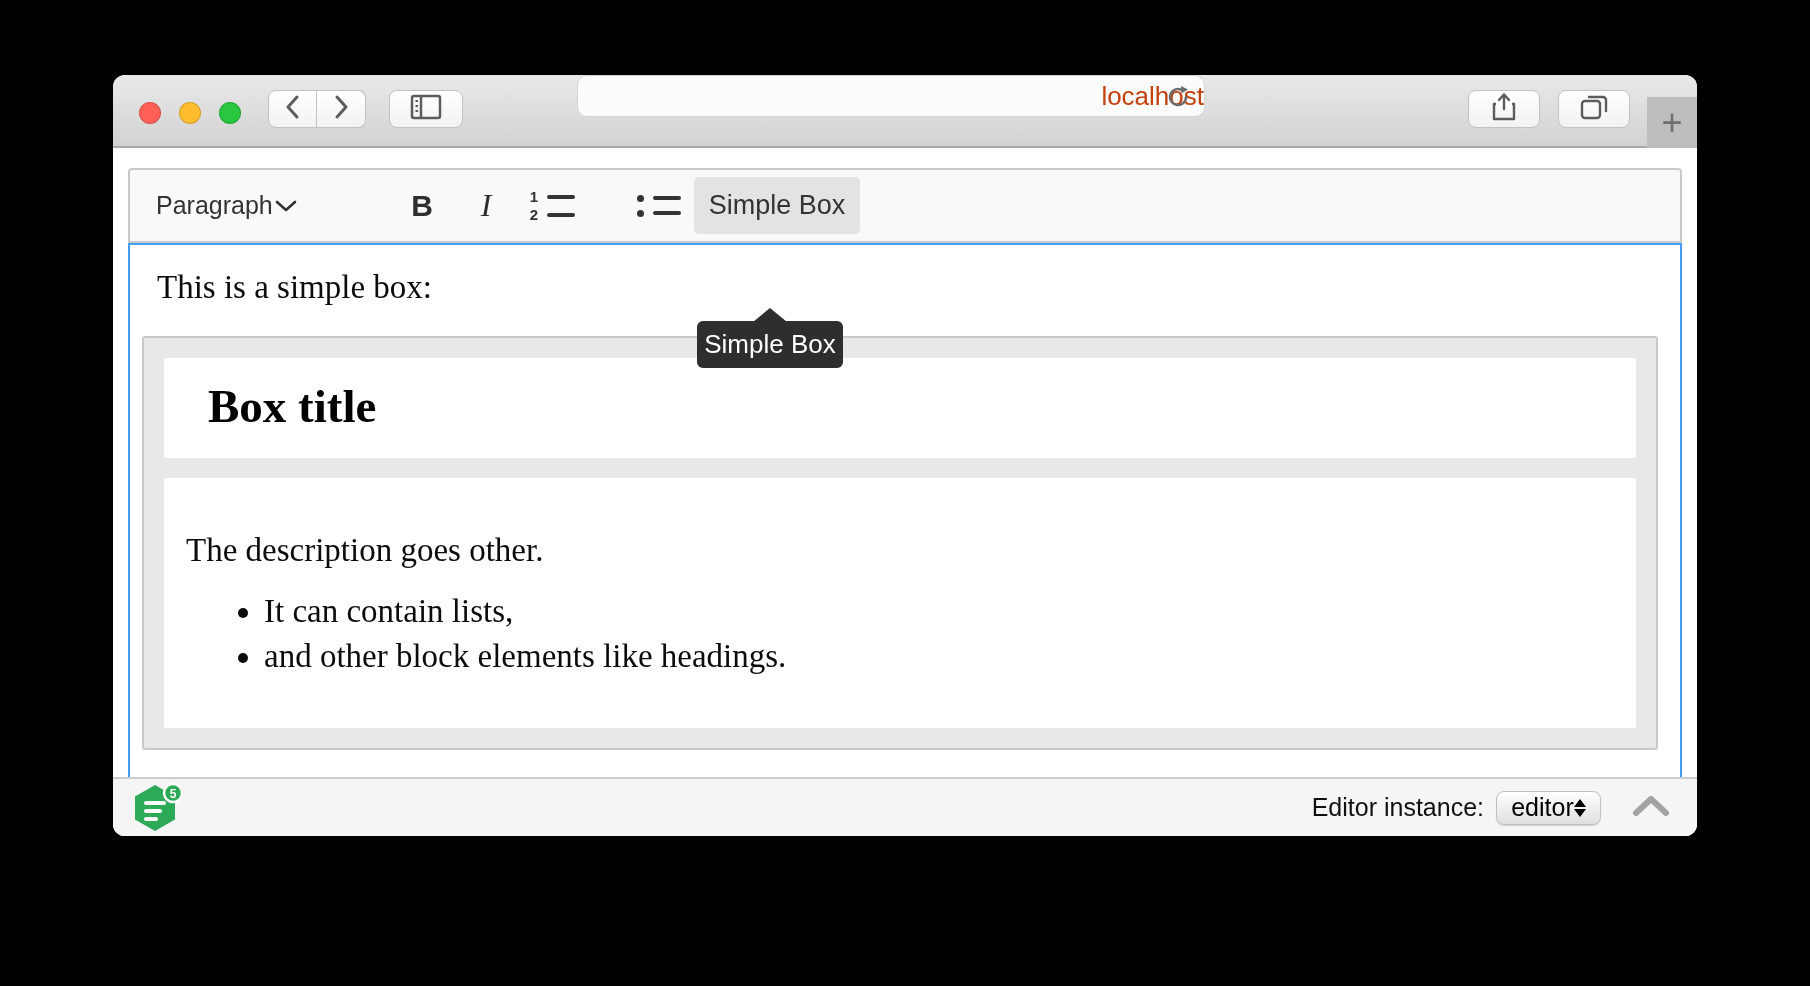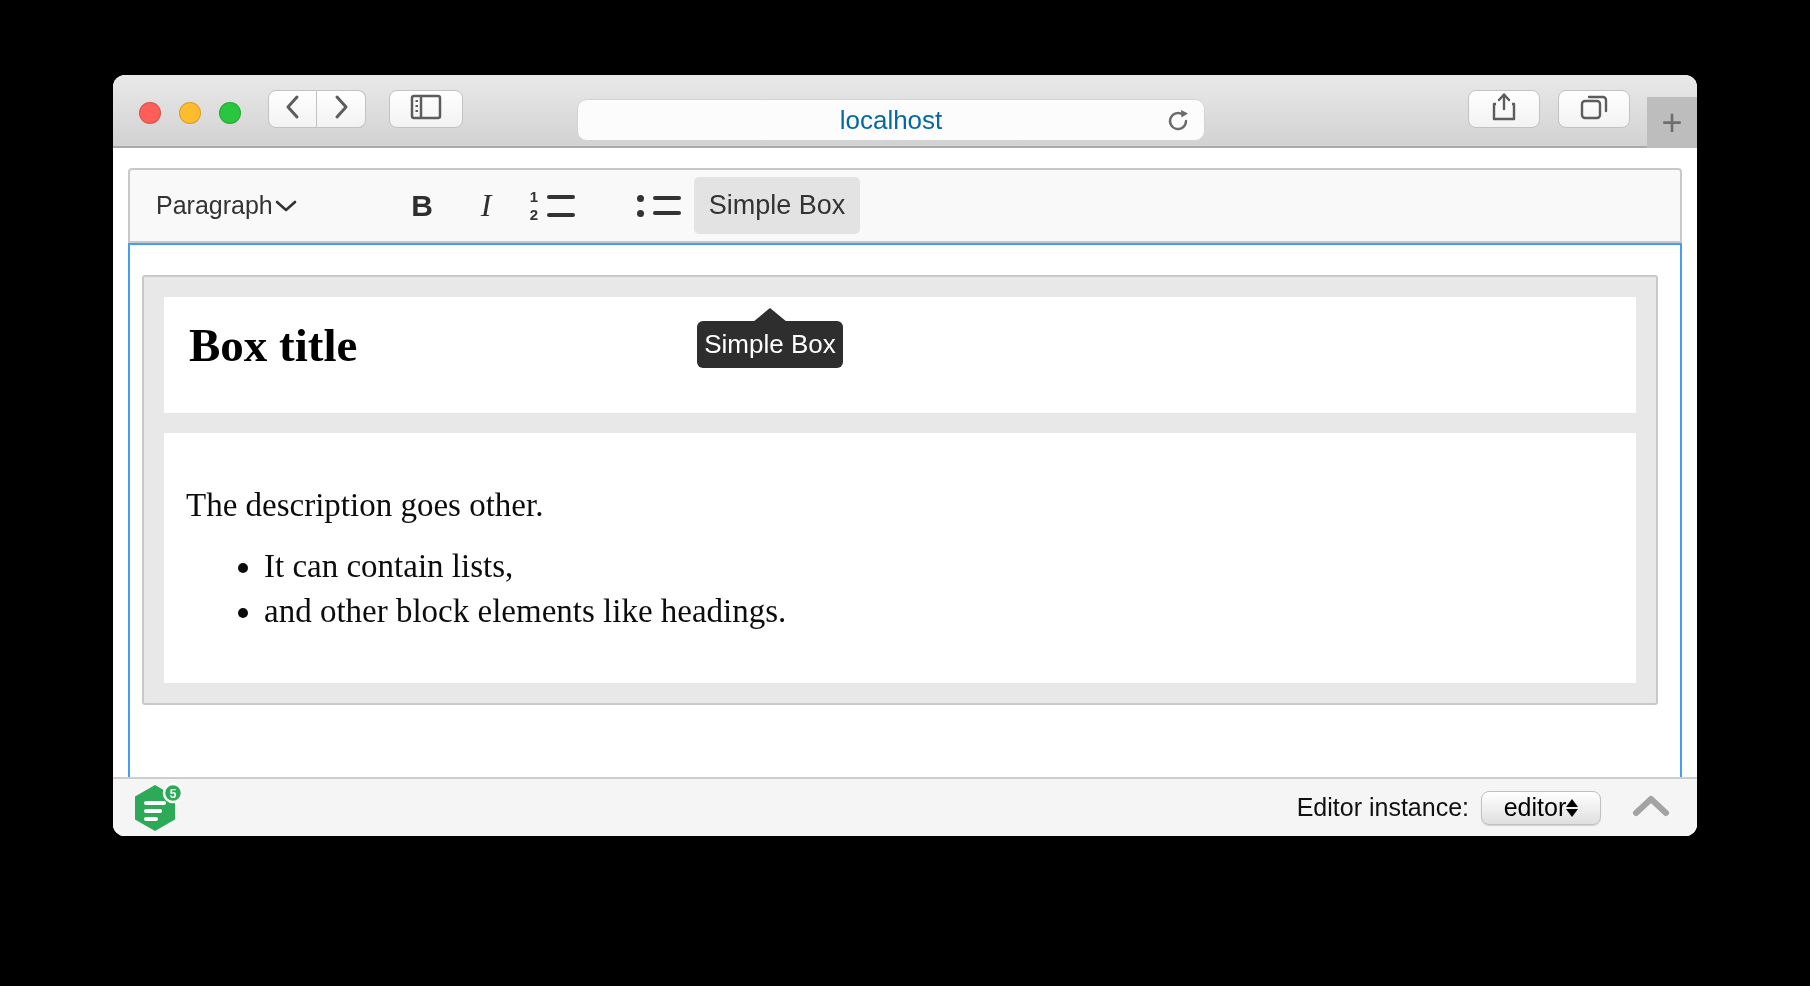--- a/index.html
+++ b/index.html
@@ -24,24 +24,24 @@
     border:1px solid #c2c2c2;border-radius:8px;
     display:flex;align-items:center;justify-content:center;color:#5c5c5c;}
   .btn-back{left:155px;width:49px;border-top-right-radius:0;border-bottom-right-radius:0;}
   .btn-fwd{left:204px;width:49px;border-left:none;border-top-left-radius:0;border-bottom-left-radius:0;}
   .btn-sidebar{left:276px;width:74px;}
   .btn-share{left:1355px;width:72px;}
   .btn-tabs{left:1445px;width:72px;}
   .newtab-strip{position:absolute;left:1534px;top:22px;width:50px;height:51px;
     background:#bdbdbd;display:flex;align-items:center;justify-content:center;color:#6e6e6e;}
 
-  .urlfield{position:absolute;left:464px;top:24px;width:628px;height:42px;
+  .urlfield{position:absolute;left:464px;top:0;width:628px;height:42px;
     background:#fcfcfc;border:1px solid #d4d4d4;border-radius:10px;
-    display:flex;align-items:center;justify-content:center;
-    font-size:26px;color:#0369a1;}
+    display:flex;align-items:center;justify-content:flex-end;
+    font-size:26px;color:#c2410c;}
   .urlfield .reload{position:absolute;right:12px;top:7px;color:#6b6b6b;}
 
   
   .page{position:relative;height:688px;background:#fff;}
 
   .ck-toolbar{position:absolute;left:15px;top:20px;width:1554px;height:75px;
     background:var(--toolbar-bg,#f9f9f9);border:2px solid #c9c9c9;border-radius:4px 4px 0 0;
     display:flex;align-items:center;color:#333;}
   .hdg-dropdown{margin-left:14px;width:232px;height:56px;display:flex;align-items:center;
     justify-content:flex-start;padding:0 12px;border-radius:4px;font-size:25px;color:#333;}
@@ -66,35 +66,35 @@
     width:0;height:0;border-left:17px solid transparent;border-right:17px solid transparent;
     border-bottom:14px solid var(--tooltip-bg,#2e2e2e);}
 
   
   .editable{position:absolute;left:15px;top:95px;width:1554px;height:534px;
     background:#fff;border:2px solid var(--focus-border,#459df5);border-bottom:none;
     font-family:"Liberation Serif","DejaVu Serif",serif;color:#0c0c0c;overflow:hidden;}
   .editable p.lead{margin:24px 0 0 27px;font-size:33px;}
   .simple-box{margin:30px 22px 0 12px;background:var(--widget-bg,#e8e8e8);
     border:2px solid #c9c9c9;border-radius:3px;padding:20px;}
-  .simple-box-title{background:#fff;height:116px;padding:24px 0 0 25px;}
+  .simple-box-title{background:#fff;height:100px;padding:24px 0 0 44px;}
   .simple-box-title h1{margin:0;font-size:47px;line-height:1.05;font-weight:bold;color:#000;}
   .simple-box-description{background:#fff;height:250px;margin-top:20px;padding:54px 30px 0 22px;}
   .simple-box-description p{margin:0;font-size:33px;}
   .simple-box-description ul{margin:24px 0 0 0;padding-left:78px;font-size:33px;}
   .simple-box-description li{margin-bottom:8px;}
 
   
   .bottombar{position:absolute;left:0;top:629px;width:1584px;height:59px;
     background:#f5f5f5;border-top:2px solid #cdcdcd;
     display:flex;align-items:center;}
   .logo{margin-left:18px;position:relative;width:52px;height:52px;}
   .footer-right{margin-left:auto;margin-right:26px;display:flex;align-items:center;}
   .instance-label{font-size:25px;color:#111;margin-right:12px;}
-  .mac-select{width:120px;height:34px;border-radius:8px;border:1px solid #c0c0c0;
+  .mac-select{width:105px;height:34px;border-radius:8px;border:1px solid #c0c0c0;
     background:linear-gradient(#ffffff,#dfdfdf);display:flex;align-items:center;
     justify-content:center;font-size:25px;color:#000;box-shadow:0 1px 1px rgba(0,0,0,.15);}
   .sel-arrows{display:flex;flex-direction:column;gap:2px;}
   .sel-arrows i{width:0;height:0;border-left:6px solid transparent;border-right:6px solid transparent;}
   .sel-arrows .up{border-bottom:8px solid #000;}
   .sel-arrows .down{border-top:8px solid #000;}
   .collapse{margin-left:30px;color:#a3a3a3;display:flex;align-items:center;}
 </style>
 </head>
 <body>
@@ -207,20 +207,21 @@
         <span>Simple Box</span>
       </div>
     </div>
 
     <div class="tooltip">
       <span class="arrow"></span>
       <span>Simple Box</span>
     </div>
 
     <div class="editable">
+      <p class="lead">This is a simple box:</p>
 
       <div class="simple-box">
         <div class="simple-box-title">
           <h1>Box title</h1>
         </div>
         <div class="simple-box-description">
           <p>The description goes other.</p>
           <ul>
             <li>It can contain lists,</li>
             <li>and other block elements like headings.</li>

